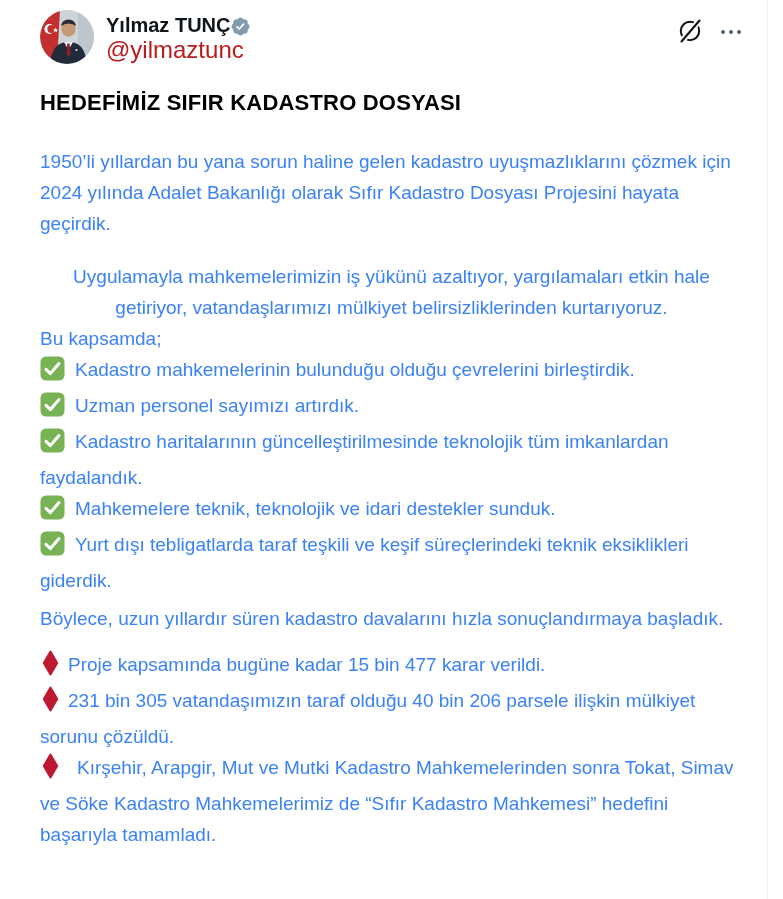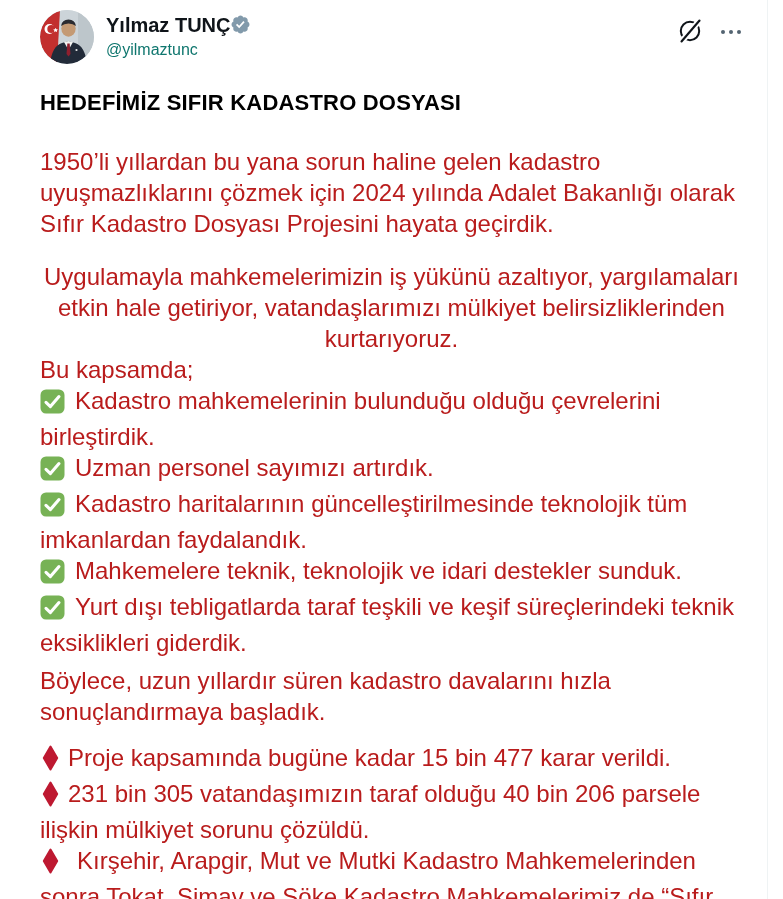--- a/index.html
+++ b/index.html
@@ -22,34 +22,34 @@
 
   
   .header { display:flex; align-items:flex-start; padding-top:10px; }
   .avatar {
     width:54px; height:54px; border-radius:50%;
     overflow:hidden; flex:0 0 54px; cursor:pointer;
     background:#cfd6da;
   }
   .avatar svg { display:block; }
   .names { margin-left:12px; padding-top:3px; }
-  .name-row { display:flex; }
+  .name-row { display:flex; align-items:center; }
   .display-name { font-size:20px; font-weight:700; line-height:25px; color:#0f1419; cursor:pointer; }
   .badge { width:21px; height:21px; margin-top:1px; }
-  .handle { font-size:16px; line-height:24px; color:#0f766e; cursor:pointer; }
+  .handle { font-size:24px; line-height:24px; color:#b91c1c; cursor:pointer; }
   .actions { margin-left:auto; display:flex; align-items:center; gap:15px; padding-top:8px; padding-right:0px; }
   .icon-btn { cursor:pointer; display:flex; align-items:center; justify-content:center; }
 
   
   .post-title {
     margin-top:24px;
     font-size:22px; font-weight:700; line-height:29px;
     letter-spacing:0.2px; color:#000000;
   }
-  .para { font-size:24px; line-height:31px; color:#b91c1c; }
+  .para { font-size:19px; line-height:31px; color:#3b82f6; }
   .p-intro  { margin-top:29px; }
   .p-impact { margin-top:22px;text-align:center; }
   .p-scope  { }
   .p-result { margin-top:7px; }
   .stats    { margin-top:15px; }
 
   .emoji {
     display:inline-block; vertical-align:-5px;
   }
   .check-icon { margin-right:10px; }

